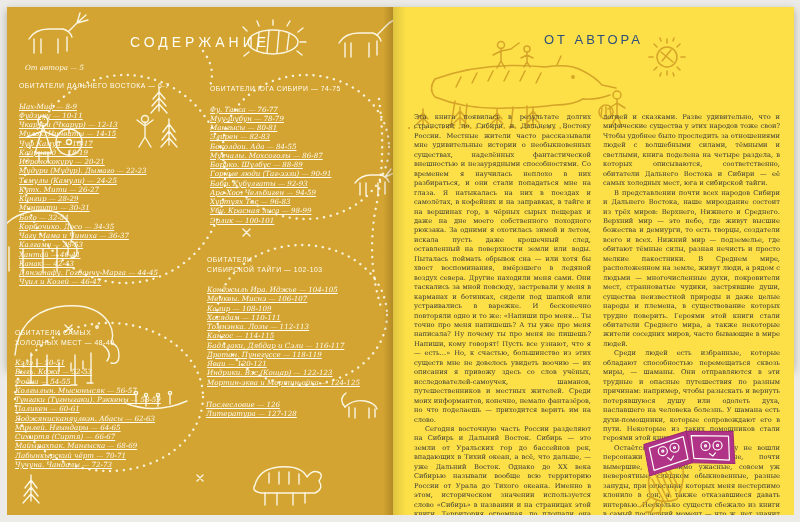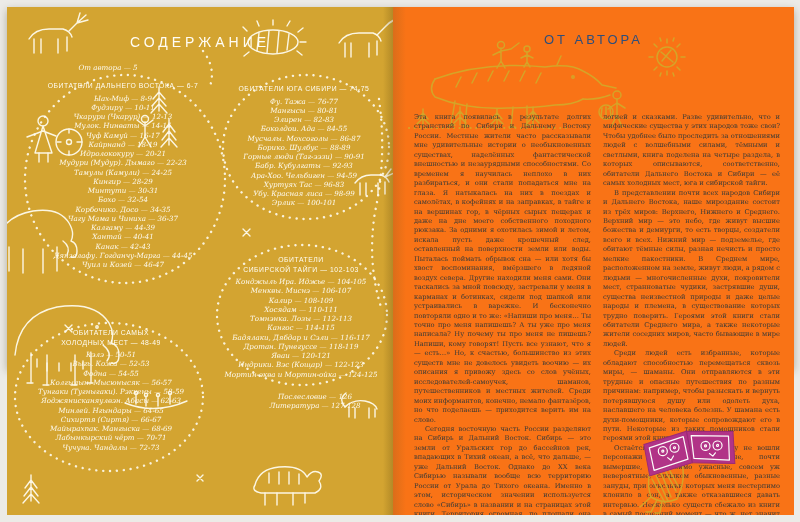--- a/index.html
+++ b/index.html
@@ -7,37 +7,37 @@
        font-family:"DejaVu Serif",serif;}
   .spread{position:absolute;left:7px;top:7px;width:787px;height:361px;
           box-shadow:0 3px 8px rgba(60,50,20,.35);background:#fdfdfa;}
   
   .page-left{position:absolute;left:0;top:0;width:386px;height:508px;background:#d3a431;overflow:hidden;}
   .page-left::after{content:"";position:absolute;right:0;top:0;bottom:0;width:10px;
           background:linear-gradient(270deg,rgba(120,90,20,.35),rgba(120,90,20,0));}
   .toc-title{position:absolute;top:27px;left:0;right:0;text-align:center;
           font-family:"Liberation Sans",sans-serif;font-size:14px;letter-spacing:4px;
           color:#fffdf4;font-weight:400;}
-  .toc-block{position:absolute;text-align:center;color:#fffdf4;}
+  .toc-block{position:absolute;color:#fffdf4;}
   .toc-header-line{font-family:"Liberation Sans",sans-serif;font-size:6.8px;letter-spacing:.55px;
           line-height:9.6px;color:#fffdf4;white-space:nowrap;}
-  .toc-entries{margin-top:3px;}
+  .toc-entries{margin-top:11px;text-decoration:underline;}
   .toc-entry{font-family:"DejaVu Serif",serif;font-style:italic;font-size:7.1px;
           line-height:9.25px;color:#fdf9ec;white-space:nowrap;}
   #blk-intro{left:18px;top:56px;width:166px;}
   #blk-fareast{left:12px;top:74px;width:208px;}
   #blk-south{left:203px;top:77px;width:188px;}
   #blk-taiga{left:200px;top:248px;width:188px;}
   #blk-coldest{left:8px;top:321px;width:192px;}
-  #blk-end{left:219px;top:382px;width:178px;}
+  #blk-end{left:199px;top:382px;width:178px;}
   .doodles{position:absolute;left:0;top:0;}
   .dots{fill:none;stroke:#fffdf2;stroke-width:2.4;stroke-dasharray:0.1 6.8;stroke-linecap:round;opacity:.88;}
   .art{fill:none;stroke:#fffdf2;stroke-width:1.4;stroke-linecap:round;stroke-linejoin:round;opacity:.92;}
   
-  .page-right{position:absolute;left:386px;top:0;width:401px;height:508px;background:#f97316;overflow:hidden;}
+  .page-right{position:absolute;left:386px;top:0;width:401px;height:508px;background:#fde047;overflow:hidden;}
   .page-right::before{content:"";position:absolute;left:0;top:0;bottom:0;width:13px;
           background:linear-gradient(90deg,rgba(110,90,40,.22),rgba(110,90,40,0));}
   .author-title{position:absolute;top:25px;left:0;right:0;text-align:center;
           font-family:"Liberation Sans",sans-serif;font-size:13px;letter-spacing:3px;
           color:#2e4e7c;font-weight:400;}
   .text-cols{position:absolute;left:21px;top:106px;width:366px;display:flex;gap:12px;}
   .col{width:177px;font-size:6.7px;line-height:9.45px;text-align:justify;color:#3a3a37;}
   .para + .para{text-indent:11px;}
   .y-art{fill:none;stroke:#d5a428;stroke-width:1.5;stroke-linecap:round;stroke-linejoin:round;}
   .y-dots{fill:none;stroke:#d5a428;stroke-width:2;stroke-dasharray:0.1 5.5;stroke-linecap:round;}
@@ -165,39 +165,41 @@
       <div class="toc-entries">
           <div class="toc-entry">Ыах-Миф — 8-9</div>
           <div class="toc-entry">Фудзиру — 10-11</div>
           <div class="toc-entry">Чкарури (Чкарур) — 12-13</div>
           <div class="toc-entry">Мулок. Нинваты — 14-15</div>
           <div class="toc-entry">Чуф Камуй — 16-17</div>
           <div class="toc-entry">Кайрнанд — 18-19</div>
           <div class="toc-entry">Идролококуру — 20-21</div>
           <div class="toc-entry">Мудури (Мудур). Дымаго — 22-23</div>
           <div class="toc-entry">Тамулы (Камули) — 24-25</div>
+          <div class="toc-entry">Кутх. Мити — 26-27</div>
           <div class="toc-entry">Кингир — 28-29</div>
           <div class="toc-entry">Минтути — 30-31</div>
           <div class="toc-entry">Бохо — 32-54</div>
           <div class="toc-entry">Корбочико. Досо — 34-35</div>
           <div class="toc-entry">Чагу Мама и Чиниха — 36-37</div>
-          <div class="toc-entry">Калгаму — 44-39</div>
+          <div class="toc-entry">Калгаму — 38-53</div>
           <div class="toc-entry">Хантай — 40-41</div>
           <div class="toc-entry">Канак — 42-43</div>
           <div class="toc-entry">Дянзалафу. Гогданчу-Марга — 44-45</div>
           <div class="toc-entry">Чуил и Козей — 46-47</div>
         </div>
     </div>
 
     <div class="toc-block" id="blk-south">
       <div>
           <div class="toc-header-line">ОБИТАТЕЛИ ЮГА СИБИРИ — 74-75</div>
         </div>
       <div class="toc-entries">
           <div class="toc-entry">Фу. Тажа — 76-77</div>
+          <div class="toc-entry">Муу-шубун — 78-79</div>
           <div class="toc-entry">Мангысы — 80-81</div>
           <div class="toc-entry">Элирен — 82-83</div>
           <div class="toc-entry">Боколдои. Ада — 84-55</div>
           <div class="toc-entry">Мусчалы. Мохсоголы — 86-87</div>
           <div class="toc-entry">Борико. Шулбус — 88-89</div>
           <div class="toc-entry">Горные люди (Таг-ээзи) — 90-91</div>
           <div class="toc-entry">Бабр. Кубулгаты — 92-93</div>
           <div class="toc-entry">Ара-Хоо. Чельбиген — 94-59</div>
           <div class="toc-entry">Хуртуях Тас — 96-83</div>
           <div class="toc-entry">Убу. Красная лиса — 98-99</div>
@@ -229,20 +231,21 @@
       <div>
           <div class="toc-header-line">ОБИТАТЕЛИ САМЫХ</div>
           <div class="toc-header-line">ХОЛОДНЫХ МЕСТ — 48-49</div>
         </div>
       <div class="toc-entries">
           <div class="toc-entry">Кэлэ — 50-51</div>
           <div class="toc-entry">Выгь. Кожа — 52-53</div>
           <div class="toc-entry">Фодна — 54-55</div>
           <div class="toc-entry">Колгылын. Мысюнысяк — 56-57</div>
           <div class="toc-entry">Тунгаки (Тугныгаки). Рэккены — 58-59</div>
+          <div class="toc-entry">Паликен — 60-61</div>
           <div class="toc-entry">Яоджянисканяулвэн. Абасы — 62-63</div>
           <div class="toc-entry">Минлей. Нгындары — 64-65</div>
           <div class="toc-entry">Сихиртя (Сиртя) — 66-67</div>
           <div class="toc-entry">Майырахпак. Мангыска — 68-69</div>
           <div class="toc-entry">Лабынкырский чёрт — 70-71</div>
           <div class="toc-entry">Чучуна. Чандалы — 72-73</div>
         </div>
     </div>
 
     <div class="toc-block" id="blk-end">

